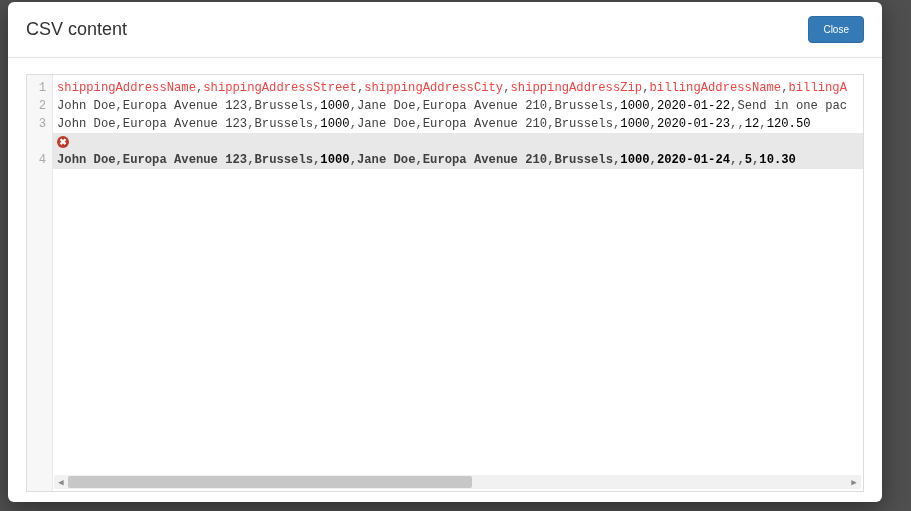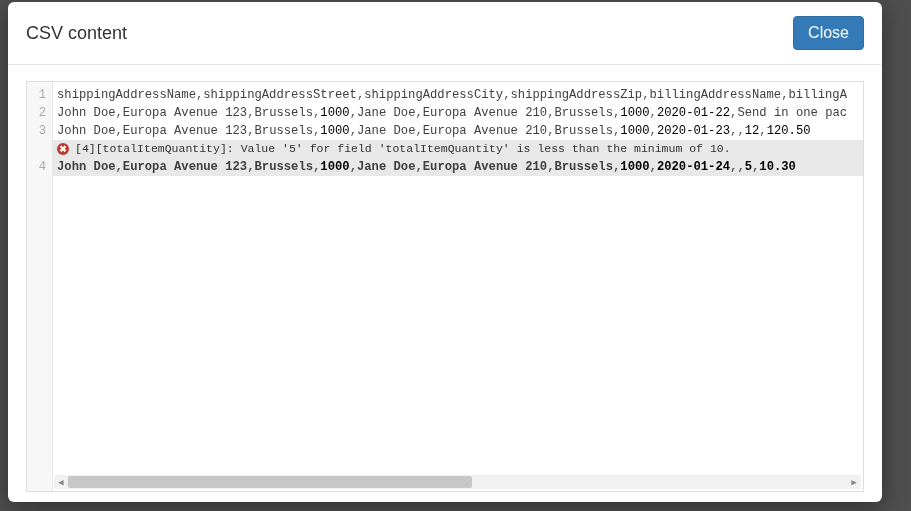--- a/index.html
+++ b/index.html
@@ -36,21 +36,21 @@
     font-size: 18px;
     color: #333;
     font-weight: 400;
   }
   .btn-close {
     background: #337ab7;
     border: 1px solid #2e6da4;
     color: #fff;
     padding: 7px 14px;
     border-radius: 4px;
-    font-size: 16px;
+    font-size: 10px;
     cursor: pointer;
   }
   .modal-body {
     flex: 1;
     padding: 16px 18px 10px 18px;
     display: flex;
     flex-direction: column;
   }
   .editor {
     flex: 1;
@@ -116,21 +116,21 @@
     display: inline-flex;
     align-items: center;
     justify-content: center;
     font-size: 9px;
     font-weight: bold;
     margin-right: 6px;
     flex: 0 0 12px;
     font-family: Arial, sans-serif;
   }
   
-  .t-id  { color: #404040; }  
+  .t-id  { color: #ef4444; }  
   .t-str { color: #404040; }  
   .t-num { color: #000000; }  
   .t-c   { color: #555; }     
   .hscroll {
     position: absolute;
     left: 27px; right: 2px; bottom: 2px;
     height: 14px;
     background: #f1f1f1;
     border-radius: 2px;
   }
@@ -173,21 +173,20 @@
           <div class="gutter-line">3</div>
           <div class="gutter-spacer"></div>
           <div class="gutter-line">4</div>
         </div>
       <div class="code-area" id="codearea">
           <div class="code-line"><span class="t-id">shippingAddressName</span><span class="t-c">,</span><span class="t-id">shippingAddressStreet</span><span class="t-c">,</span><span class="t-id">shippingAddressCity</span><span class="t-c">,</span><span class="t-id">shippingAddressZip</span><span class="t-c">,</span><span class="t-id">billingAddressName</span><span class="t-c">,</span><span class="t-id">billingA</span></div>
           <div class="code-line"><span class="t-str">John Doe</span><span class="t-c">,</span><span class="t-str">Europa Avenue 123</span><span class="t-c">,</span><span class="t-str">Brussels</span><span class="t-c">,</span><span class="t-num">1000</span><span class="t-c">,</span><span class="t-str">Jane Doe</span><span class="t-c">,</span><span class="t-str">Europa Avenue 210</span><span class="t-c">,</span><span class="t-str">Brussels</span><span class="t-c">,</span><span class="t-num">1000</span><span class="t-c">,</span><span class="t-num">2020-01-22</span><span class="t-c">,</span><span class="t-str">Send in one pac</span></div>
           <div class="code-line"><span class="t-str">John Doe</span><span class="t-c">,</span><span class="t-str">Europa Avenue 123</span><span class="t-c">,</span><span class="t-str">Brussels</span><span class="t-c">,</span><span class="t-num">1000</span><span class="t-c">,</span><span class="t-str">Jane Doe</span><span class="t-c">,</span><span class="t-str">Europa Avenue 210</span><span class="t-c">,</span><span class="t-str">Brussels</span><span class="t-c">,</span><span class="t-num">1000</span><span class="t-c">,</span><span class="t-num">2020-01-23</span><span class="t-c">,</span><span class="t-c">,</span><span class="t-num">12</span><span class="t-c">,</span><span class="t-num">120.50</span></div>
           <div class="err-row">
             <span class="err-icon">✖</span>
-            <span>[4][totalItemQuantity]: Value '5' for field 'totalItemQuantity' is less than the minimum of 10.</span>
           </div>
           <div class="code-line err-highlight"><span class="t-str">John Doe</span><span class="t-c">,</span><span class="t-str">Europa Avenue 123</span><span class="t-c">,</span><span class="t-str">Brussels</span><span class="t-c">,</span><span class="t-num">1000</span><span class="t-c">,</span><span class="t-str">Jane Doe</span><span class="t-c">,</span><span class="t-str">Europa Avenue 210</span><span class="t-c">,</span><span class="t-str">Brussels</span><span class="t-c">,</span><span class="t-num">1000</span><span class="t-c">,</span><span class="t-num">2020-01-24</span><span class="t-c">,</span><span class="t-c">,</span><span class="t-num">5</span><span class="t-c">,</span><span class="t-num">10.30</span></div>
         </div>
       <div class="hscroll">
         <div class="hscroll-track">
           <div class="hscroll-btn">◀</div>
           <div class="hscroll-thumb"></div>
           <div class="hscroll-btn" style="margin-left:auto">▶</div>
         </div>
       </div>

